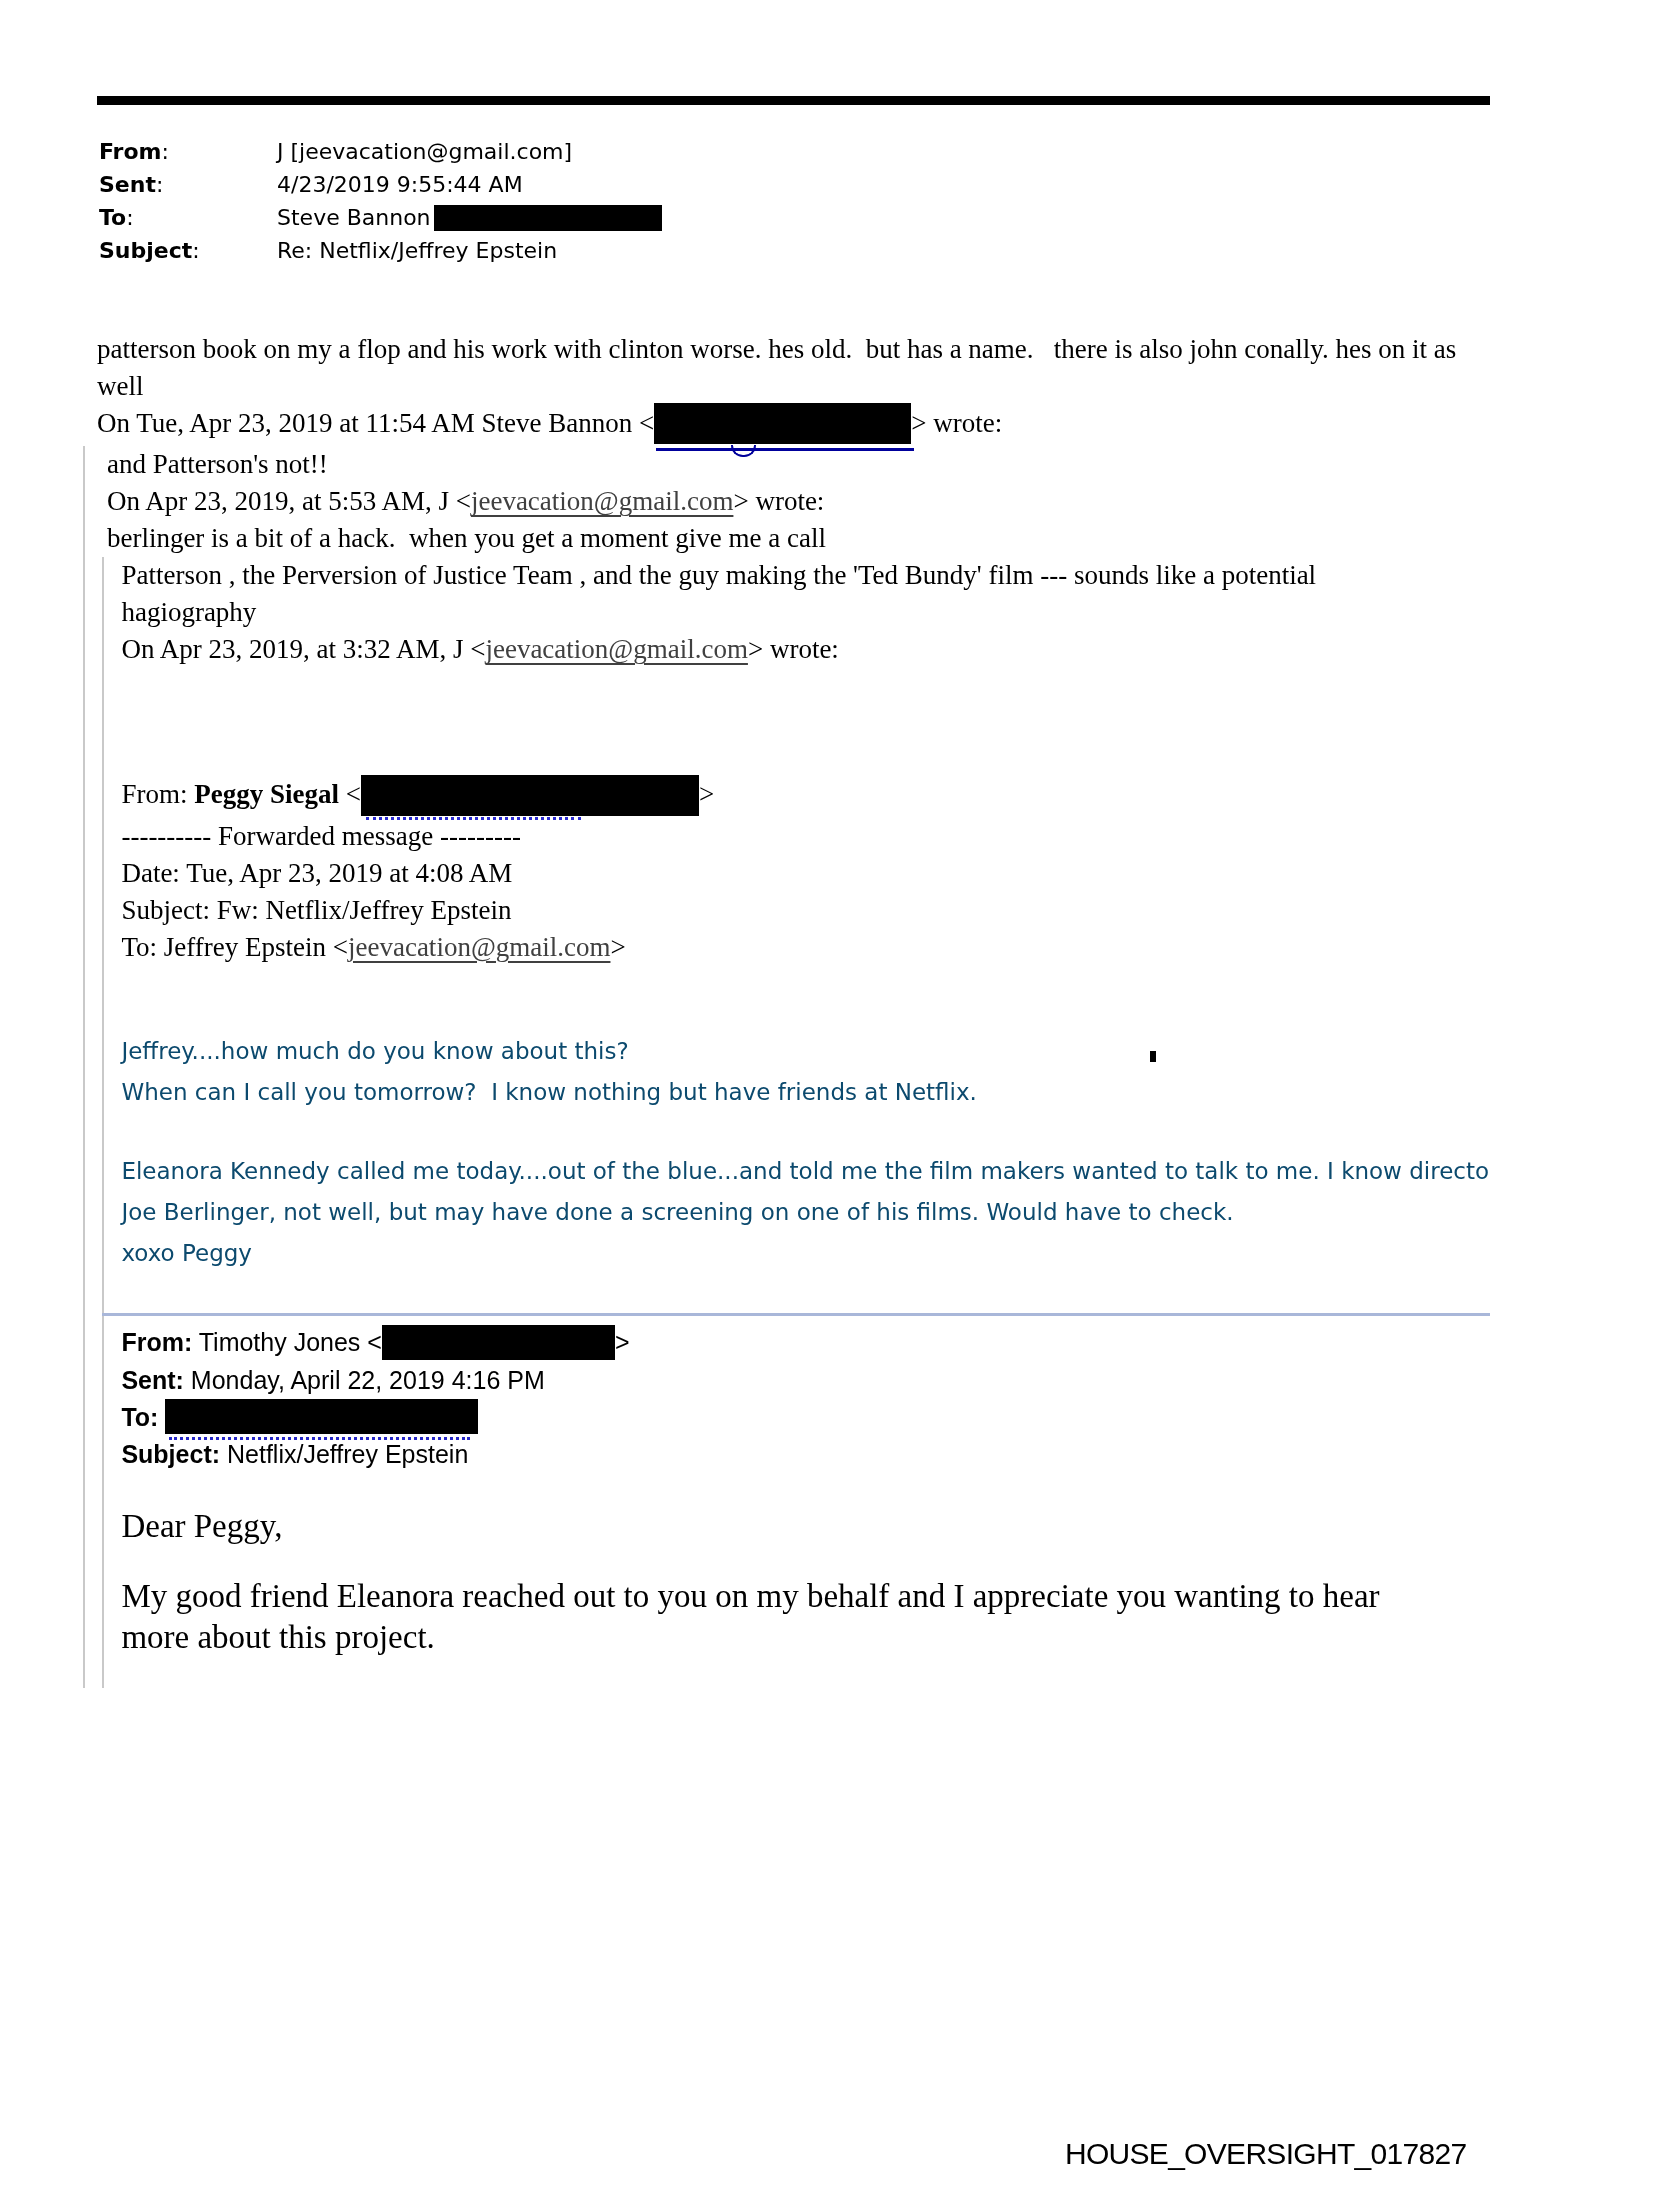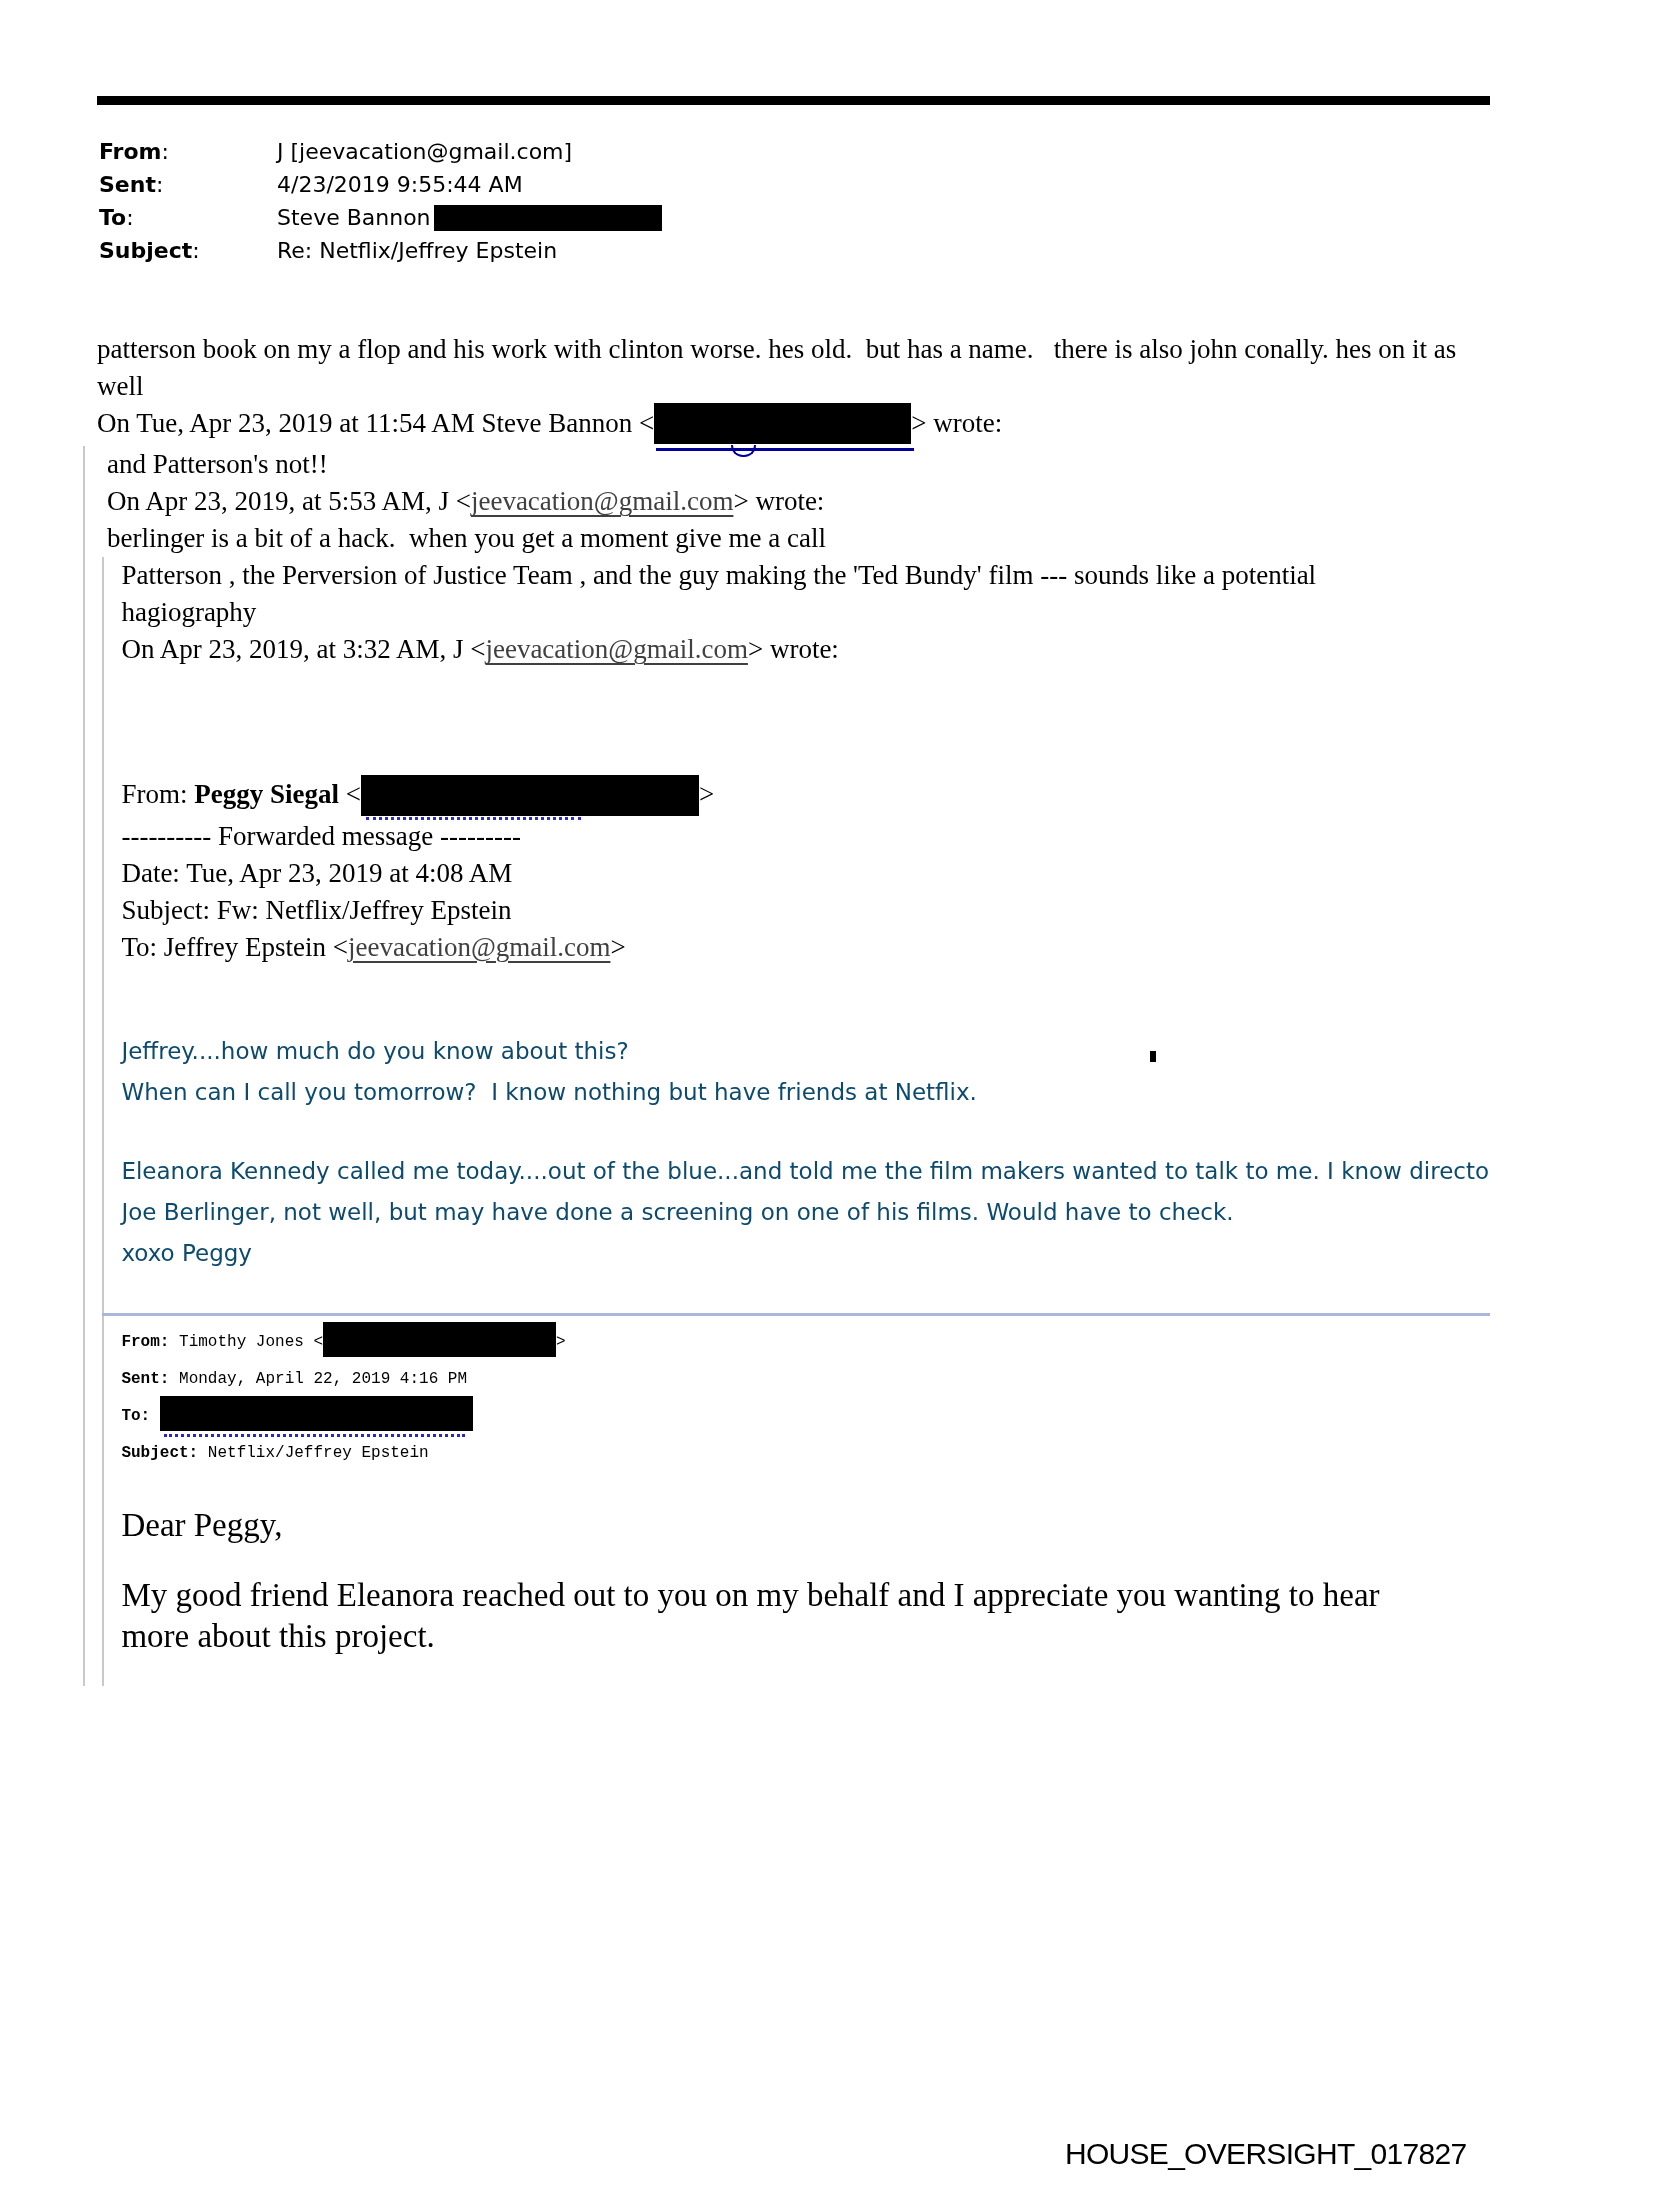--- a/index.html
+++ b/index.html
@@ -62,21 +62,21 @@
   .peggy { font-family:"DejaVu Sans", sans-serif; font-size:23px; line-height:41px; color:#0c4a6e; }
   .peggy div { white-space:pre-wrap; }
   .pg1 { margin-top:65px; }
   .pg-para { margin-top:38px; max-width:1388px; }
   .pg3 { margin-top:35px; }
 
   hr.msg-div { border:0; height:3.9px; background:#a9b7d9; width:calc(100% + 19.6px);
                margin:39px 0 0 -19.6px; }
 
   
-  .tim-h { margin-top:7.2px; font-family:Liberation Mono, monospace; font-size:16px; line-height:37px; }
+  .tim-h { margin-top:7.2px; font-family:Liberation Sans, sans-serif; font-size:25px; line-height:37px; }
   .tim-h div { white-space:pre-wrap; }
   .tim-h .b { font-weight:bold; }
 
   .tim-body { font-family:Liberation Serif, serif; font-size:33px; line-height:41px; }
   .tim-body div { white-space:pre-wrap; }
   .salutation { margin-top:33px; }
   .tim-para { margin-top:29px; max-width:1316px; }
 
   .bates { position:absolute; right:23.6px; bottom:34px; font-family:"Liberation Sans", sans-serif;
            font-size:30px; letter-spacing:-0.7px; color:#000;text-align:right; }

